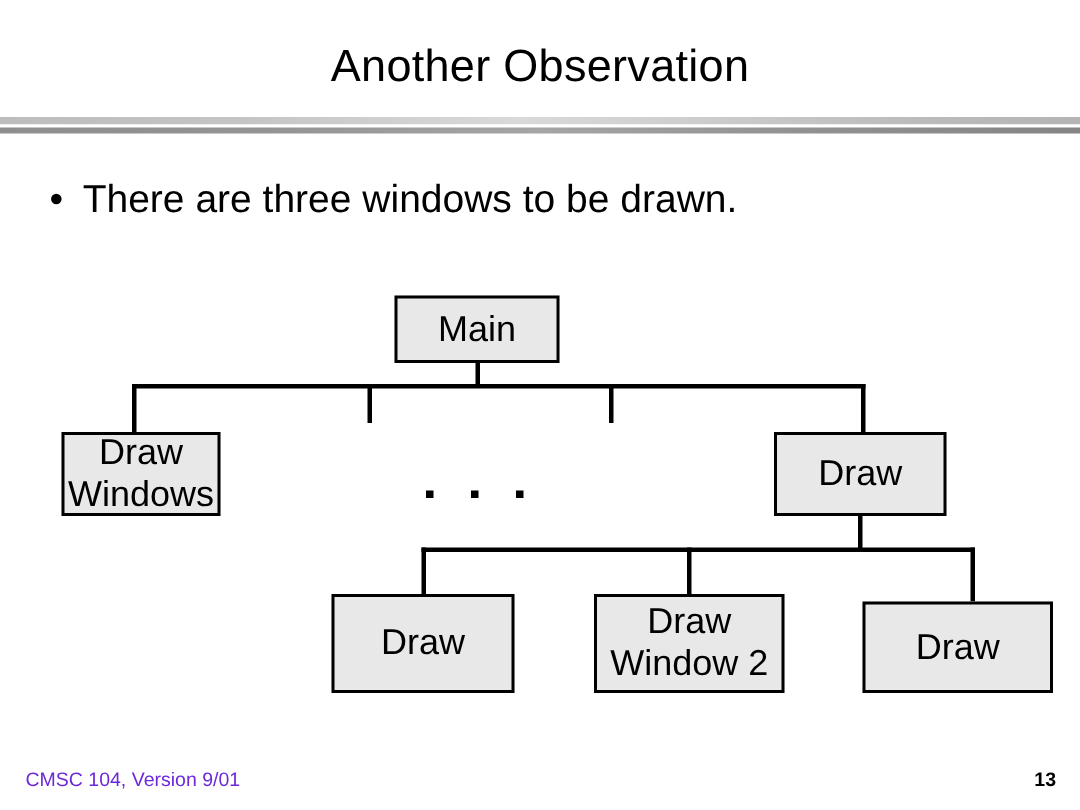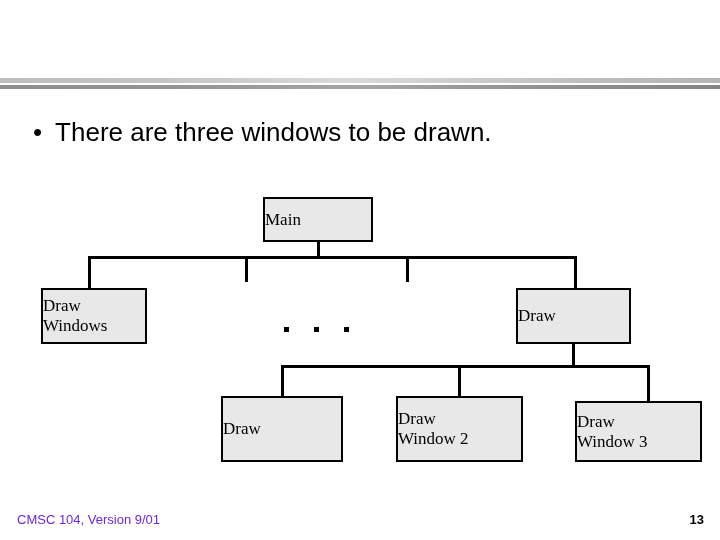--- a/index.html
+++ b/index.html
@@ -82,27 +82,26 @@
     width: 720px;
     height: 540px;
   }
   .node-box {
     position: absolute;
     box-sizing: border-box;
     background: #e8e8e8;
     border: 2px solid #000000;
     display: flex;
     flex-direction: column;
-    align-items: flex-start;
+    align-items: center;
     justify-content: center;
     text-align: center;
-    font-size: 17px;
+    font-size: 24px;
     line-height: 1.16;
     color: #000000;
-    font-family: Liberation Serif, serif;
   }
   .node-box .node-line {
     display: block;
     white-space: nowrap;
   }
   .connector {
     position: absolute;
     background: #000000;
   }
   .connector.v { width: 3px; }
@@ -143,20 +142,21 @@
     font-size: 13px;
     color: #000000;
     font-weight: bold;
   }
 </style>
 </head>
 <body>
 
 <div id="slide">
 
+  <div id="slide-title">Another Observation</div>
 
   <div class="divider-band" id="divider-light"></div>
   <div class="divider-band" id="divider-gap"></div>
   <div class="divider-band" id="divider-dark"></div>
 
   <div id="bullet-row">
     <span id="bullet-marker">•</span>
     <span id="bullet-text">There are three windows to be drawn.</span>
   </div>
 
@@ -202,21 +202,20 @@
       <span class="node-line">Draw</span>
     </div>
 
     <div class="node-box" style="left:396px; top:396px; width:127px; height:66px;">
       <span class="node-line">Draw</span>
       <span class="node-line">Window 2</span>
     </div>
 
     <div class="node-box" style="left:575px; top:401px; width:127px; height:61px;">
       <span class="node-line">Draw</span>
-      <span class="node-line">Window 3</span>
     </div>
 
   </div>
 
   <div id="footer-left">CMSC 104, Version 9/01</div>
   <div id="footer-page">13</div>
 
 </div>
 
 </body></html>

